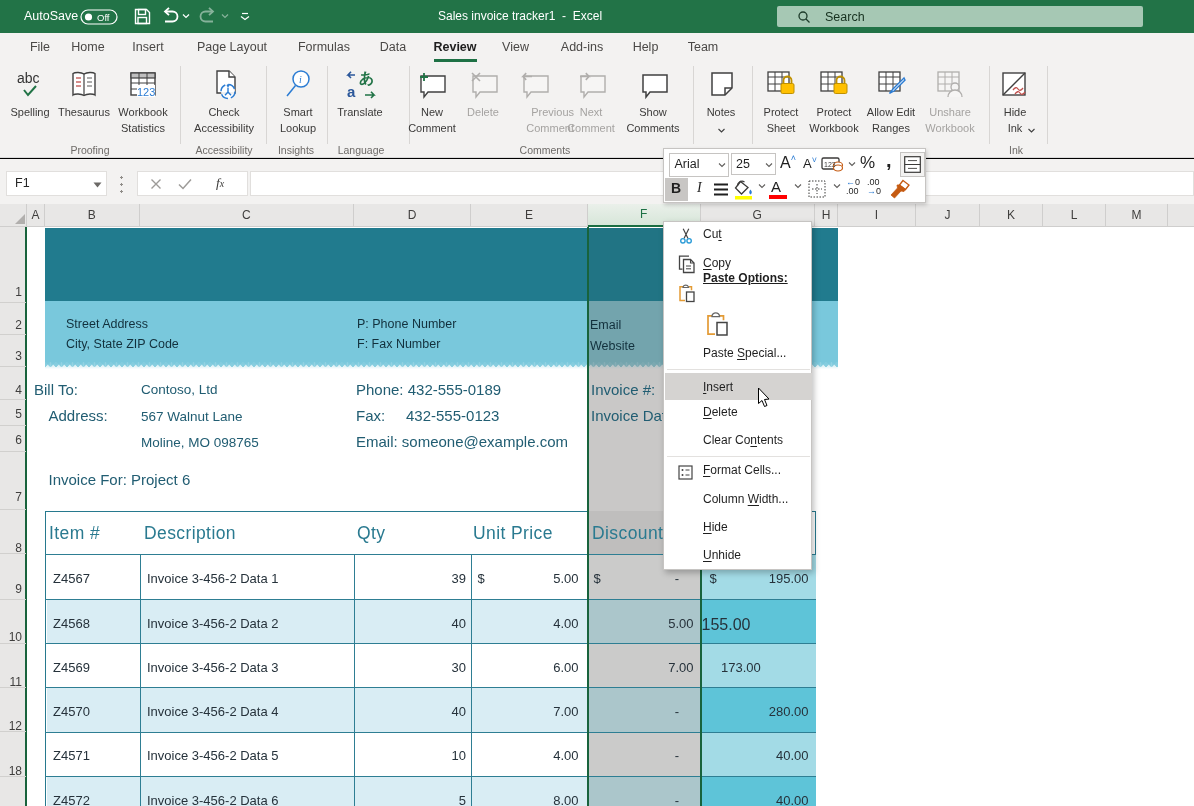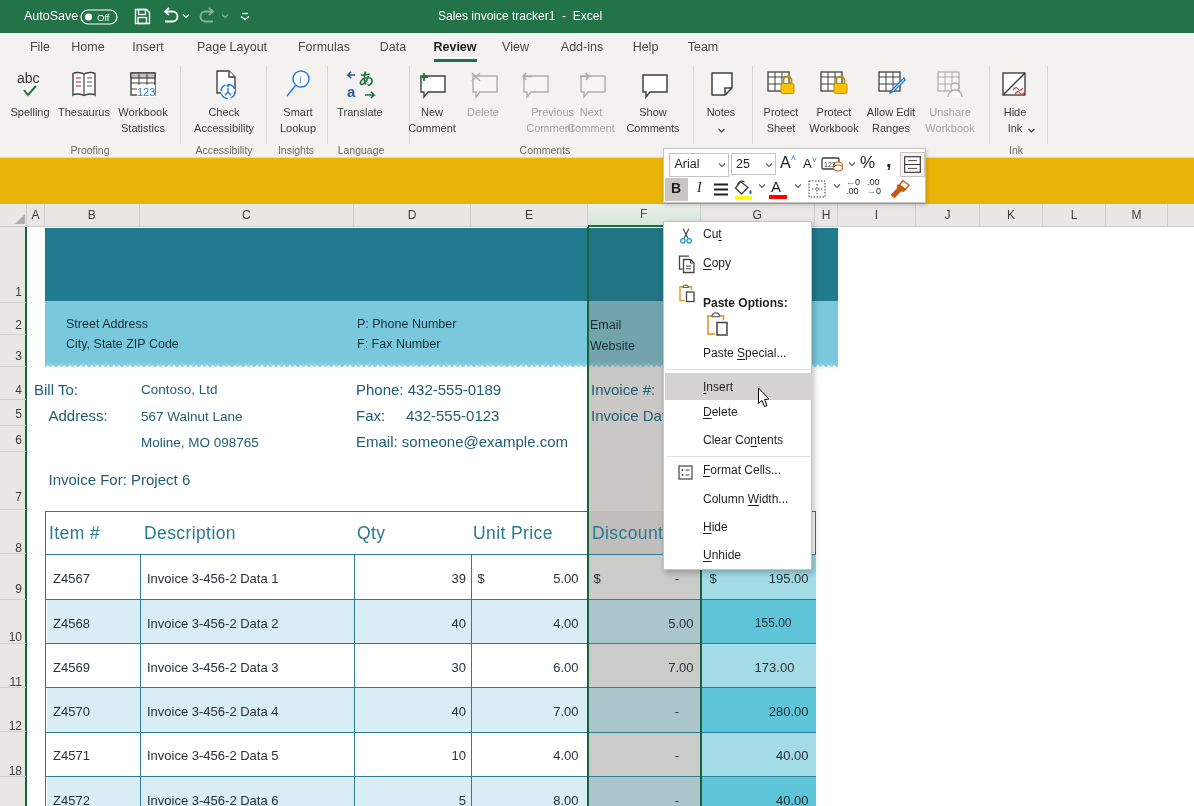--- a/index.html
+++ b/index.html
@@ -1,17 +1,17 @@
 <!DOCTYPE html>
 <html><head>
 <meta charset="utf-8">
 <style>
 * { margin:0; padding:0; box-sizing:border-box; }
 html,body { width:1194px; height:806px; overflow:hidden; font-family:"Liberation Sans", sans-serif; }
-#app { position:relative; width:1194px; height:806px; background:#eab308; }
+#app { position:relative; width:1194px; height:806px; background:#000000; }
 .abs { position:absolute; }
 
 #titlebar { position:absolute; left:0; top:0; width:1194px; height:33px; background:#227347; color:#fff; }
 #titlebar .t { position:absolute; font-size:12px; color:#fff; top:9px; }
 
 #tabrow { position:absolute; left:0; top:33px; width:1194px; height:29px; background:#f3f2f1; }
 .tab { position:absolute; top:0; height:29px; line-height:29px; font-size:12.5px; color:#4a4846; text-align:center; }
 
 #ribbon { position:absolute; left:0; top:62px; width:1194px; height:96px; background:#f3f2f1; border-bottom:1px solid #dadada; }
 .rsep { position:absolute; top:4px; width:1px; height:78px; background:#d8d6d4; }
@@ -68,20 +68,27 @@
       <path d="M11 0.8 L15 4.5 L11 8.2" fill="none" stroke="#fff" stroke-width="1.8"></path>
     </svg>
     <svg class="abs" style="left:221px; top:13px; opacity:0.45;" width="8" height="6" viewBox="0 0 8 6">
         <path d="M1 1.5 L4 4.5 L7 1.5" fill="none" stroke="#fff" stroke-width="1.2"></path>
       </svg>
     <svg class="abs" style="left:240px; top:11px;" width="10" height="10" viewBox="0 0 10 10">
       <path d="M1 5.5 L5 8.5 L9 5.5" fill="none" stroke="#fff" stroke-width="1.2"></path>
       <line x1="2" y1="2.5" x2="8" y2="2.5" stroke="#fff" stroke-width="1.2"></line>
     </svg>
     <div class="t" style="left:438px;">Sales invoice tracker1&nbsp; -&nbsp; Excel</div>
+    <div class="abs" style="left:777px; top:6px; width:366px; height:21px; background:#a6c8b4; border-radius:2px;">
+      <svg class="abs" style="left:20px; top:4px;" width="14" height="14" viewBox="0 0 14 14">
+        <circle cx="6" cy="6" r="4" fill="none" stroke="#1d3b2a" stroke-width="1.3"></circle>
+        <line x1="9" y1="9" x2="12.5" y2="12.5" stroke="#1d3b2a" stroke-width="1.3"></line>
+      </svg>
+      <div class="abs" style="left:48px; top:3.5px; font-size:12.5px; color:#16311f;">Search</div>
+    </div>
   </div>
   <div id="tabrow">
     <div class="tab" style="left:20px; width:40px;">File</div>
     <div class="tab" style="left:66px; width:44px;">Home</div>
     <div class="tab" style="left:126px; width:44px;">Insert</div>
     <div class="tab" style="left:193px; width:78px;">Page Layout</div>
     <div class="tab" style="left:290px; width:68px;">Formulas</div>
     <div class="tab" style="left:373px; width:40px;">Data</div>
     <div class="tab" style="left:431px; width:48px; font-weight:bold; color:#1e1e1e;">Review</div>
     <div class="tab" style="left:494px; width:43px;">View</div>
@@ -235,20 +242,39 @@
 
     <svg class="ric" style="left:1000px; top:8px;" width="30" height="30" viewBox="0 0 30 30">
       <rect x="3" y="3" width="22" height="22" fill="#fff" stroke="#404040" stroke-width="1.4"></rect>
       <path d="M25 3 L3 25" stroke="#404040" stroke-width="1.4"></path>
       <path d="M13 20 q3 -4 5 -1 t5 -1 M15 24 q3 -4 5 -1 t5 -1" fill="none" stroke="#c0504d" stroke-width="1.3"></path>
     </svg>
     <div class="rbtn" style="left:987px; top:43px; width:56px;">Hide<br>Ink</div>
     <svg class="abs" style="left:1027px; top:66px;" width="9" height="6" viewBox="0 0 9 6">
         <path d="M1.5 1 L4.5 4 L7.5 1" fill="none" stroke="#404040" stroke-width="1.1"></path>
       </svg>
+  </div>
+  <div id="fbar">
+    <div class="fbox" style="left:6px; top:12px; width:101px; height:25px;">
+      <div class="abs" style="left:8px; top:4px; font-size:12.5px; color:#262626;">F1</div>
+      <svg class="abs" style="left:86px; top:10px;" width="9" height="6" viewBox="0 0 9 6">
+          <path d="M0.5 0.5 L8.5 0.5 L4.5 5.5 z" fill="#6b6966"></path>
+        </svg>
+    </div>
+    <div class="abs" style="left:120px; top:15px; width:3px; height:19px; background-image:radial-gradient(circle, #8f8c88 1.1px, transparent 1.3px); background-size:3px 7px;"></div>
+    <div class="fbox" style="left:137px; top:12px; width:111px; height:25px;">
+      <svg class="abs" style="left:12px; top:6px;" width="12" height="12" viewBox="0 0 12 12">
+          <path d="M1.5 1.5 L10.5 10.5 M10.5 1.5 L1.5 10.5" stroke="#9d9b98" stroke-width="1.4"></path>
+        </svg>
+      <svg class="abs" style="left:40px; top:6px;" width="14" height="12" viewBox="0 0 14 12">
+          <path d="M1 6.5 L5 10.5 L13 1.5" fill="none" stroke="#9d9b98" stroke-width="1.5"></path>
+        </svg>
+      <div class="abs" style="left:78px; top:3px; font-size:13.5px; font-style:italic; font-family:'Liberation Serif',serif; color:#3b3a39;">f<span style="font-size:10px;">x</span></div>
+    </div>
+    <div class="fbox" style="left:250px; top:12px; width:944px; height:25px;"></div>
   </div>
   <div id="colhead">
     <div class="ch" style="left:0px; width:27px; background:#e8e7e6;"></div>
     <svg class="abs" style="left:14px; top:9px;" width="12" height="12" viewBox="0 0 12 12">
         <path d="M11 1 L11 11 L1 11 z" fill="#b1afad"></path>
       </svg>
     <div class="ch" style="left:27px; width:18px;">A</div>
     <div class="ch" style="left:45px; width:94.5px;">B</div>
     <div class="ch" style="left:139.5px; width:214.5px;">C</div>
     <div class="ch" style="left:354px; width:117px;">D</div>
@@ -369,28 +395,28 @@
     <div class="abs dk" style="left:566.5px; top:343.5px; font-size:13px;">$</div>
     <div class="abs dk" style="left:561px; top:343.5px; width:91px; text-align:right; font-size:13px;">-</div>
     <div class="abs dk" style="left:682.5px; top:343.5px; font-size:13px;">$</div>
     <div class="abs dk" style="left:674.5px; top:343.5px; width:107px; text-align:right; font-size:13px;">195.00</div>
 
     <div class="abs dk" style="left:26px; top:388.5px; font-size:13px;">Z4568</div>
     <div class="abs dk" style="left:120px; top:388.5px; font-size:13px;">Invoice 3-456-2 Data 2</div>
     <div class="abs dk" style="left:327px; top:388.5px; width:112px; text-align:right; font-size:13px;">40</div>
     <div class="abs dk" style="left:444px; top:388.5px; width:107.5px; text-align:right; font-size:13px;">4.00</div>
     <div class="abs dk" style="left:561px; top:388.5px; width:105.5px; text-align:right; font-size:13px;">5.00</div>
-    <div class="abs dk" style="left:674.5px; top:388.5px; width:90px; text-align:right; font-size:12px;">155.00</div>
+    <div class="abs dk" style="left:674.5px; top:388.5px; width:90px; text-align:left; font-size:16px;">155.00</div>
 
     <div class="abs dk" style="left:26px; top:432.5px; font-size:13px;">Z4569</div>
     <div class="abs dk" style="left:120px; top:432.5px; font-size:13px;">Invoice 3-456-2 Data 3</div>
     <div class="abs dk" style="left:327px; top:432.5px; width:112px; text-align:right; font-size:13px;">30</div>
     <div class="abs dk" style="left:444px; top:432.5px; width:107.5px; text-align:right; font-size:13px;">6.00</div>
     <div class="abs dk" style="left:561px; top:432.5px; width:105.5px; text-align:right; font-size:13px;">7.00</div>
-    <div class="abs dk" style="left:694px; top:432.5px; width:107px; text-align:center; font-size:13px;">173.00</div>
+    <div class="abs dk" style="left:694px; top:432.5px; width:107px; text-align:left; font-size:13px;">173.00</div>
 
     <div class="abs dk" style="left:26px; top:476.5px; font-size:13px;">Z4570</div>
     <div class="abs dk" style="left:120px; top:476.5px; font-size:13px;">Invoice 3-456-2 Data 4</div>
     <div class="abs dk" style="left:327px; top:476.5px; width:112px; text-align:right; font-size:13px;">40</div>
     <div class="abs dk" style="left:444px; top:476.5px; width:107.5px; text-align:right; font-size:13px;">7.00</div>
     <div class="abs dk" style="left:561px; top:476.5px; width:91px; text-align:right; font-size:13px;">-</div>
     <div class="abs dk" style="left:674.5px; top:476.5px; width:107px; text-align:right; font-size:13px;">280.00</div>
 
     <div class="abs dk" style="left:26px; top:521px; font-size:13px;">Z4571</div>
     <div class="abs dk" style="left:120px; top:521px; font-size:13px;">Invoice 3-456-2 Data 5</div>
@@ -489,21 +515,21 @@
       <path d="M12.5 4.5 v3.5 h3.5" fill="none" stroke="#444" stroke-width="1.1"></path>
       <path d="M8 11 h5 M8 13.8 h5" stroke="#444" stroke-width="1"></path>
     </svg>
     <div class="mi" style="top:33.5px;"><u class="ac">C</u>opy</div>
     <svg class="mic" style="top:62px;" width="17" height="19" viewBox="0 0 17 19">
       <path d="M5 2.8 h-3 v13.7 h5" fill="none" stroke="#e39b35" stroke-width="1.5"></path>
       <path d="M10.5 2.8 h3 v3.5" fill="none" stroke="#e39b35" stroke-width="1.5"></path>
       <path d="M5 3.5 v-0.5 a3 3 0 0 1 5.5 0 v0.5 z" fill="#fff" stroke="#666" stroke-width="1.2"></path>
       <rect x="8.5" y="8" width="7.5" height="9.5" fill="#fff" stroke="#444" stroke-width="1.3"></rect>
     </svg>
-    <div class="mi" style="top:74px; font-weight:bold;">Paste Options:</div>
+    <div class="mi" style="top:49px; font-weight:bold;text-decoration:underline;">Paste Options:</div>
     <svg class="abs" style="left:42px; top:90px;" width="23" height="25" viewBox="0 0 23 25">
       <path d="M6 3.8 h-4 v18.4 h7" fill="none" stroke="#e39b35" stroke-width="1.7"></path>
       <path d="M13.5 3.8 h4 v4.5" fill="none" stroke="#e39b35" stroke-width="1.7"></path>
       <path d="M6 4.7 v-0.7 a3.8 3.8 0 0 1 7.5 0 v0.7 z" fill="#fff" stroke="#666" stroke-width="1.3"></path>
       <rect x="11" y="10.5" width="10" height="12.5" fill="#fff" stroke="#444" stroke-width="1.5"></rect>
     </svg>
     <div class="mi" style="top:123.5px;">Paste <u class="ac">S</u>pecial...</div>
     <div class="abs" style="left:3px; top:147px; width:143px; height:1px; background:#e3e1df;"></div>
     <div class="abs" style="left:1px; top:150.5px; width:147px; height:27.5px; background:#d5d3d1;"></div>
     <div class="mi" style="top:157.5px;"><u class="ac">I</u>nsert</div>

